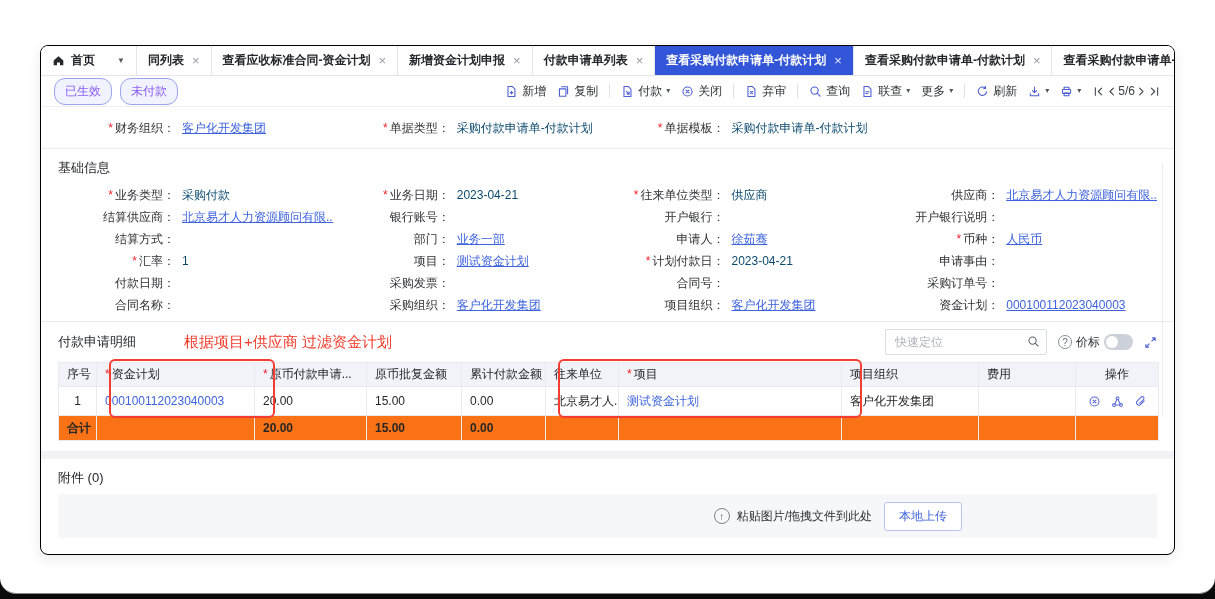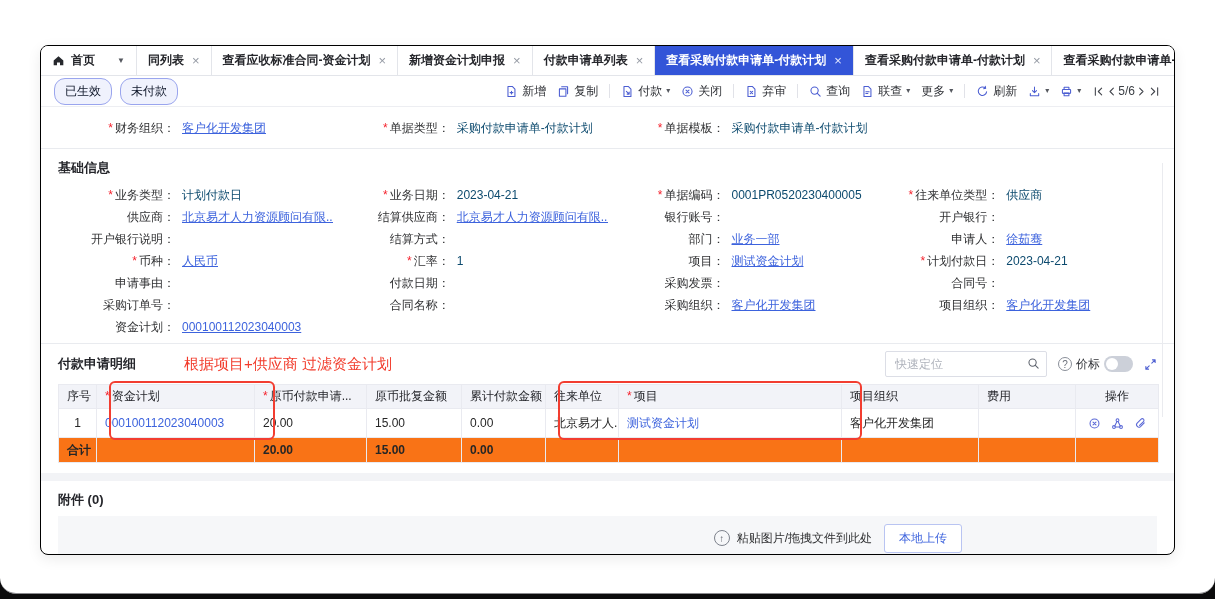--- a/index.html
+++ b/index.html
@@ -12,21 +12,21 @@
   .tabbar{display:flex;align-items:stretch;height:30px;border-bottom:1px solid #e3e5ea;background:#fff;overflow:hidden}
   .tab{display:flex;align-items:center;gap:6px;padding:0 11px;border-right:1px solid #e3e5ea;color:#25262b;white-space:nowrap;cursor:pointer;font-weight:bold}
   .tab .x{color:#959aa4;font-weight:normal;font-size:13px;margin-left:2px}
   .tab.active{background:#3355d8;color:#fff}
   .tab.active .x{color:#e3e8ff}
   .tab.home .caret{margin-left:16px}
   .caret{font-size:8px;color:#55585f;line-height:1}
 
   
   .toolbar{display:flex;align-items:center;height:31px;padding:0 13px;border-bottom:1px solid #edeef2;gap:8px}
-  .pill{border:1px solid #9aa5ee;color:#0f172a;background:#f0f2fd;border-radius:11px;padding:4px 10px;font-size:12px}
+  .pill{border:1px solid #9aa5ee;color:#8b5cf6;background:#f0f2fd;border-radius:11px;padding:4px 10px;font-size:12px}
   .tright{margin-left:auto;display:flex;align-items:center;gap:11px}
   .tbtn{display:inline-flex;align-items:center;gap:4px;color:#2f3136;cursor:pointer;white-space:nowrap}
   .tbtn svg{color:#4c5ed2}
   .sep{width:1px;height:14px;background:#e1e2e8}
   .pag{display:flex;align-items:center;color:#3c4046}
   .pag svg{color:#40434a;cursor:pointer}
 
   
   .ic{width:13px;height:13px;fill:none;stroke:currentColor;stroke-width:1.15;stroke-linecap:round;stroke-linejoin:round;flex:none}
   .ic-home{fill:#26282d;stroke:none}
@@ -34,21 +34,21 @@
   
   .cbody{padding:6px 17px 0;position:relative}
   .vline{position:absolute;right:11px;top:56px;height:254px;width:1px;background:#eaebef}
   .topform{display:grid;grid-template-columns:repeat(4,1fr);height:30px;align-items:center}
   .f{display:flex;align-items:center;height:22px;overflow:hidden;white-space:nowrap}
   .lab{flex:0 0 124px;text-align:right;color:#303133;padding-right:7px}
   .req{color:#f5222d;font-style:normal;margin-right:2px}
   .val{color:#0c4a6e}
   .link{color:#3d63dd;text-decoration:underline;cursor:pointer}
   .divider{border-top:1px solid #e9ebef;margin:5px -17px 0}
-  .sect{font-size:13px;font-weight:bold;color:#25262b;margin:10px 0 7px}
+  .sect{font-size:13px;font-weight:normal;color:#25262b;margin:10px 0 7px}
   .grid{display:grid;grid-template-columns:repeat(4,1fr)}
 
   
   .detailhead{display:flex;align-items:center;margin:7px 0 7px}
   .detailhead .sect{margin:0}
   .ann{color:#f23b2b;font-size:15px;margin-left:48px}
   .dright{margin-left:auto;display:flex;align-items:center;gap:11px}
   .sbox{position:relative;width:162px;height:26px}
   .sbox input{width:100%;height:100%;border:1px solid #dcdee6;border-radius:2px;padding:0 28px 0 9px;font:inherit;font-size:12px;color:#262626;outline:none;background:#fff}
   .sbox input::placeholder{color:#aeb2bb}
@@ -250,29 +250,25 @@
         </div>
         <div></div>
       </div>
 
       <div class="divider"></div>
       <div class="sect">基础信息</div>
 
       <div class="grid">
         <div class="f">
             <span class="lab"><i class="req">*</i><span>业务类型：</span></span>
-            <span class="val">计划付款日</span>
+            <span class="val">采购付款</span>
           </div>
         <div class="f">
             <span class="lab"><i class="req">*</i><span>业务日期：</span></span>
             <span class="val">2023-04-21</span>
-          </div>
-        <div class="f">
-            <span class="lab"><i class="req">*</i><span>单据编码：</span></span>
-            <span class="val">0001PR0520230400005</span>
           </div>
         <div class="f">
             <span class="lab"><i class="req">*</i><span>往来单位类型：</span></span>
             <span class="val">供应商</span>
           </div>
 
         <div class="f">
             <span class="lab"><i class="req"></i><span>供应商：</span></span>
             <span class="val link">北京易才人力资源顾问有限...</span>
           </div>

